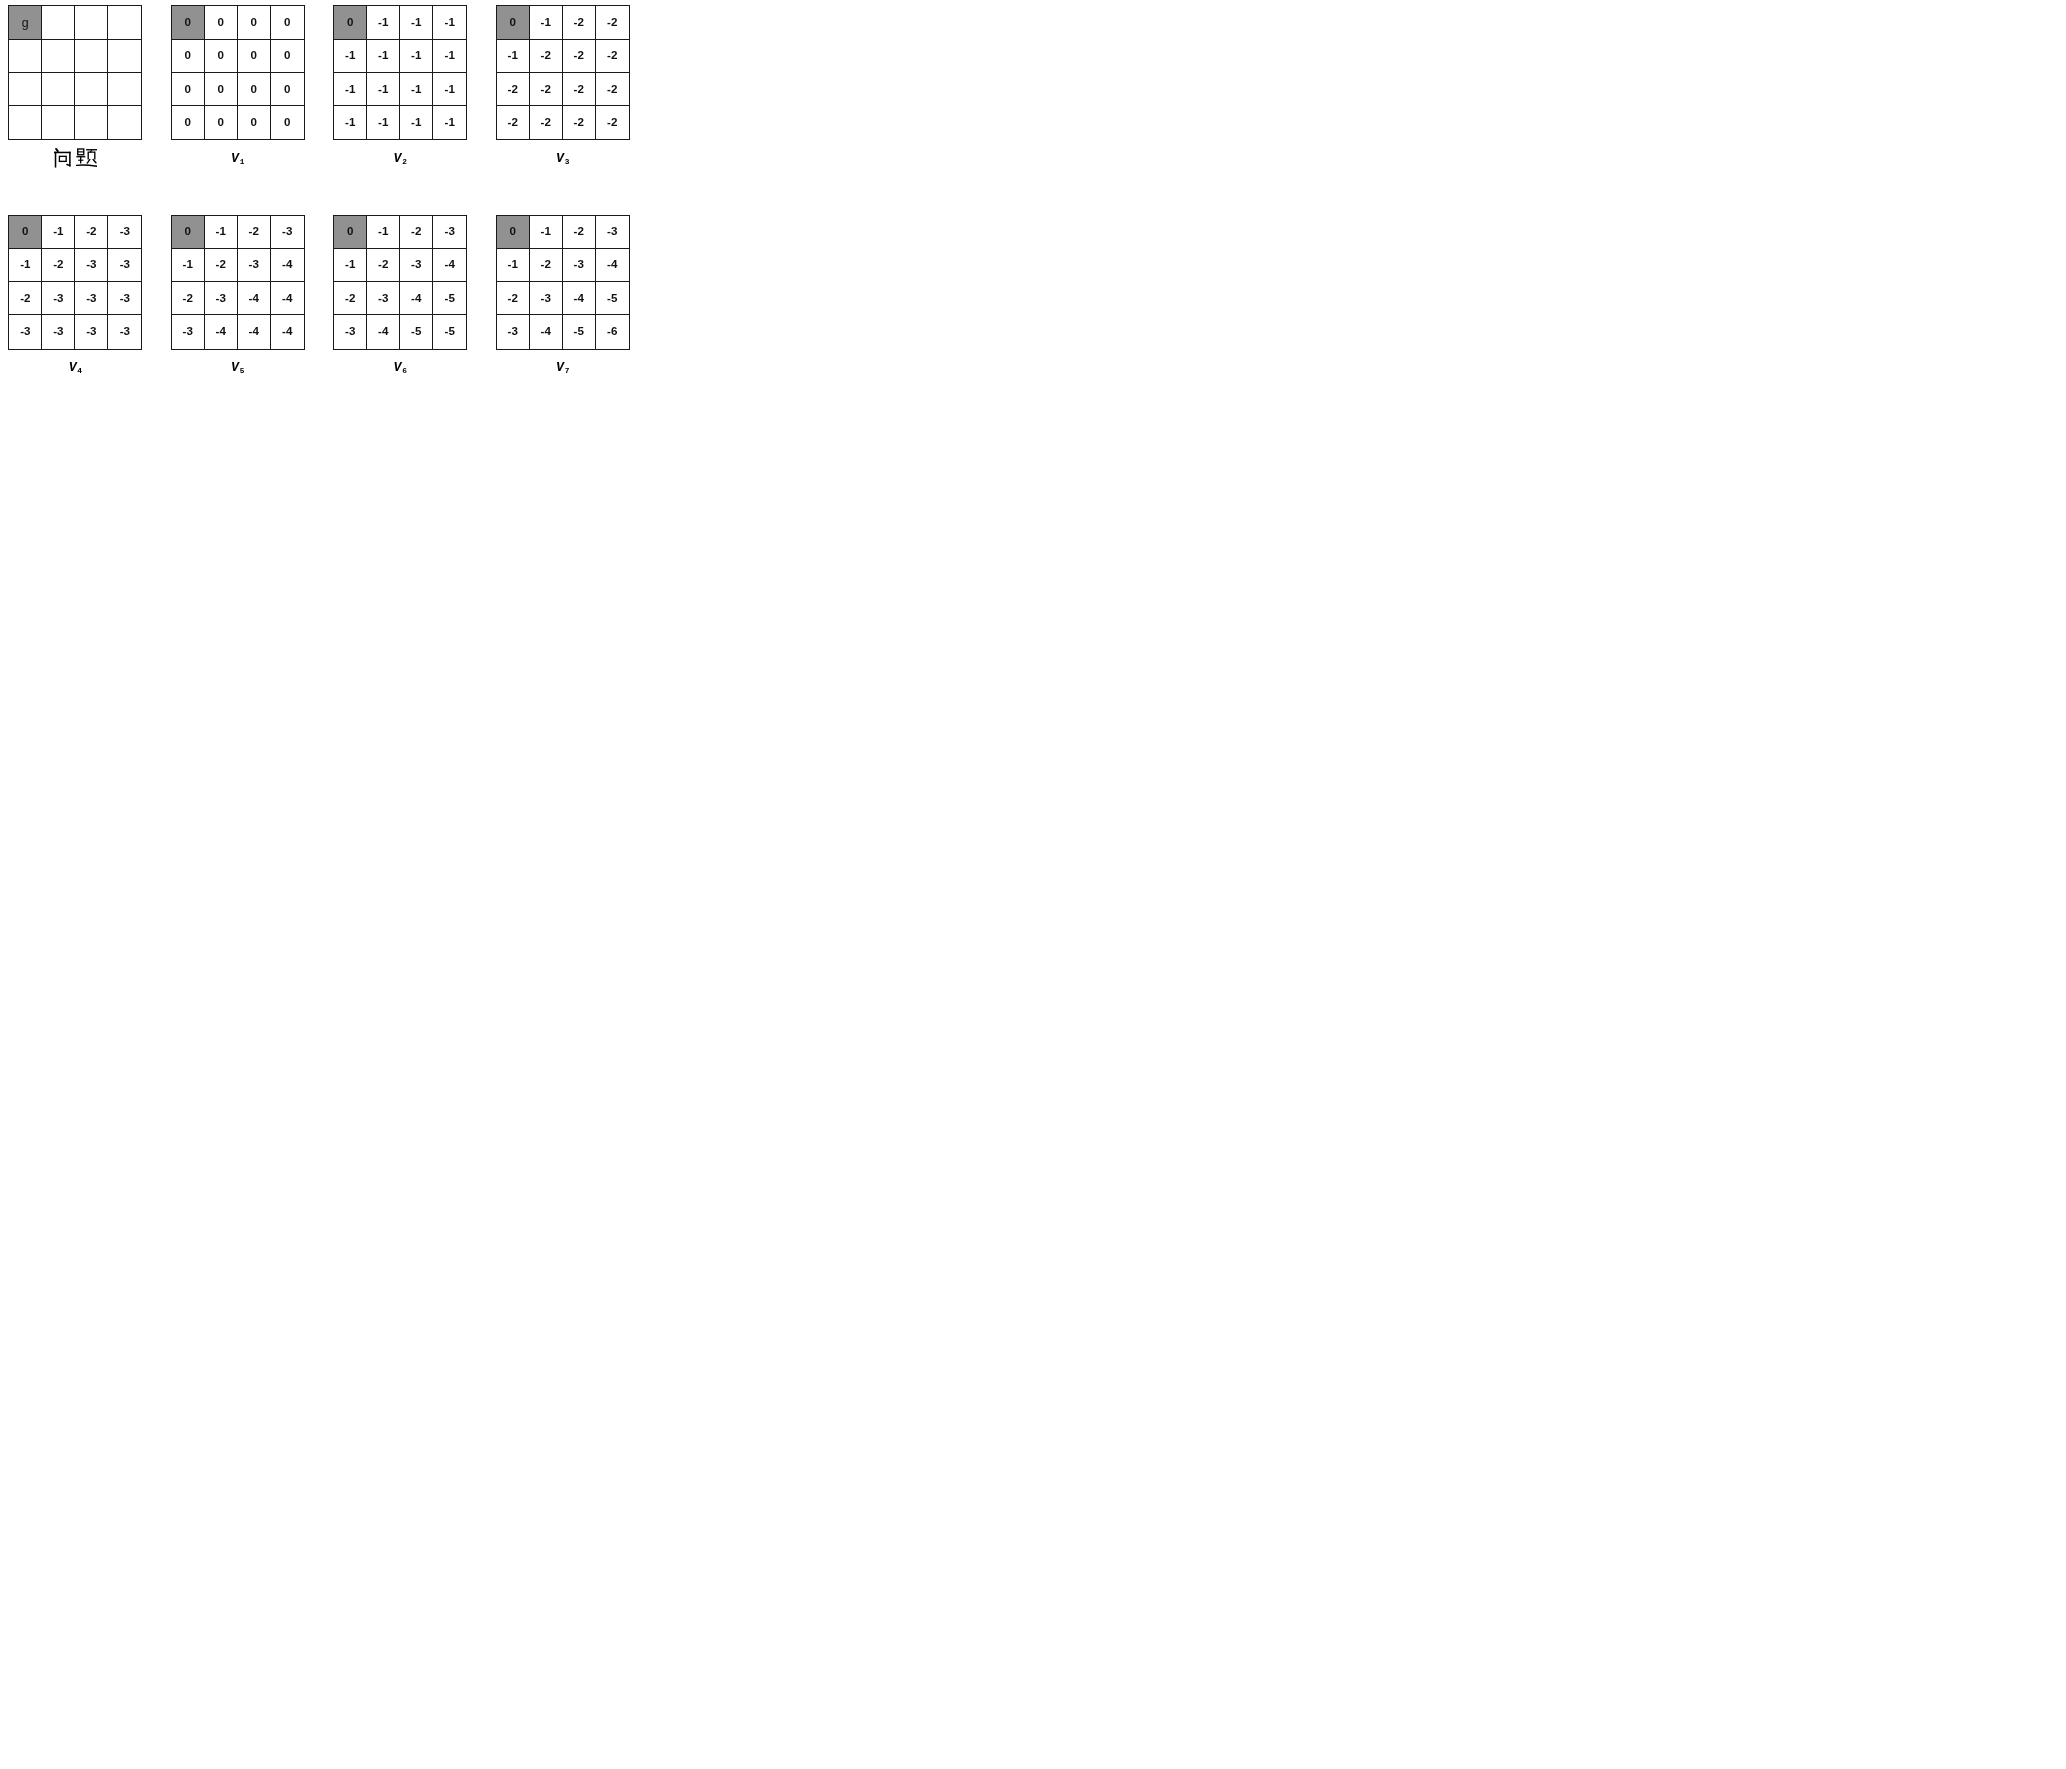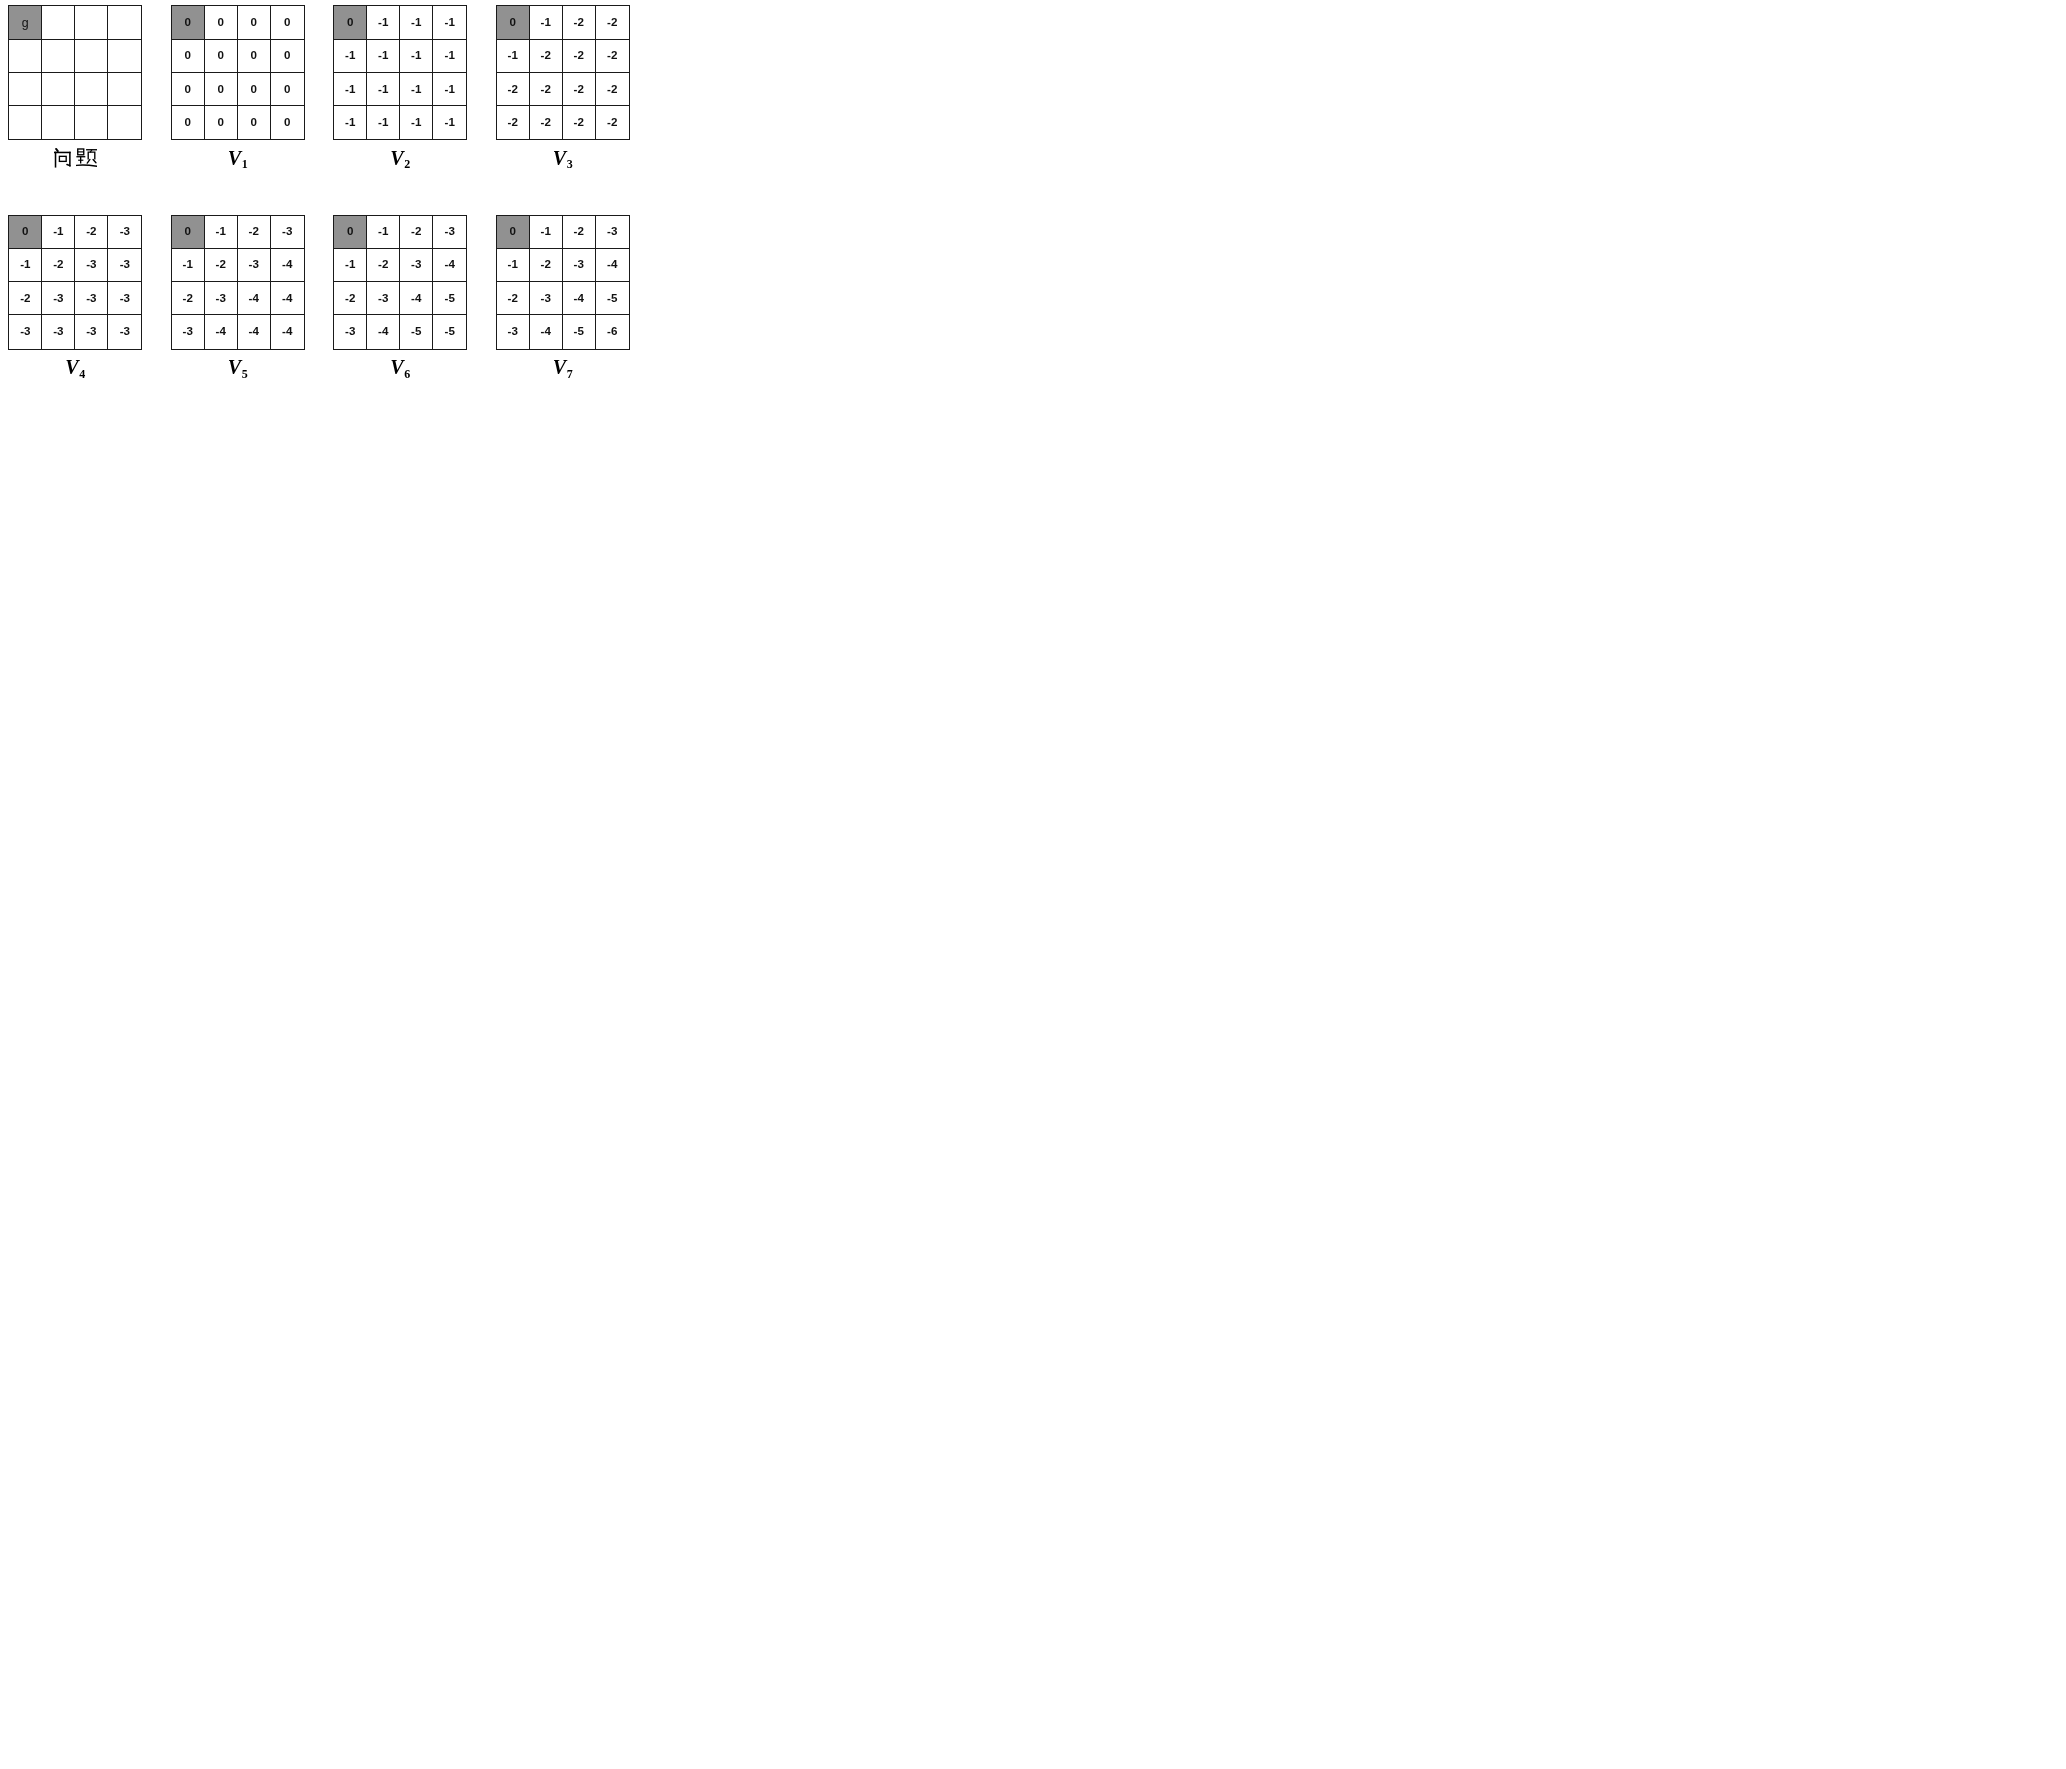--- a/index.html
+++ b/index.html
@@ -12,22 +12,22 @@
   .vgrid{width:134px;height:135px;box-sizing:border-box;border:1.2px solid #1a1a1a;display:grid;
          grid-template-columns:repeat(4,1fr);grid-template-rows:repeat(4,1fr);background:#ffffff;}
   .cell{border-right:0.8px solid #1a1a1a;border-bottom:0.8px solid #1a1a1a;box-sizing:border-box;
         display:flex;align-items:center;justify-content:center;}
   .cell:nth-child(4n){border-right:none;}
   .cell:nth-child(n+13){border-bottom:none;}
   .cell.goal{background:#919191;}
   .num{font-size:11.6px;font-weight:700;color:#111111;transform:translateY(-1.2px);}
   .gmark{font-size:12.4px;font-weight:400;color:#111111;transform:translateY(0.4px);}
   .label{margin-top:6.2px;height:23px;display:flex;align-items:center;justify-content:center;}
-  .vlabel{font-family:Liberation Serif, serif;font-style:italic;font-weight:700;
-          font-size:20px;color:#000000;line-height:1;}
+  .vlabel{font-family:Liberation Mono, monospace;font-style:italic;font-weight:700;
+          font-size:13px;color:#000000;line-height:1;}
   .vlabel sub{font-style:normal;font-size:0.60em;vertical-align:baseline;position:relative;
               top:0.28em;margin-left:0.8px;}
   .cjk{display:flex;gap:2.9px;align-items:center;}
   .cjk svg{height:19.4px;width:auto;display:block;}
   .cjk path,.cjk rect{stroke:#000000;fill:none;}
   .sr-only{position:absolute;width:0.4px;height:0.4px;margin:-0.4px;overflow:hidden;clip:rect(0 0 0 0);}
 </style>
 </head>
 <body>
 

